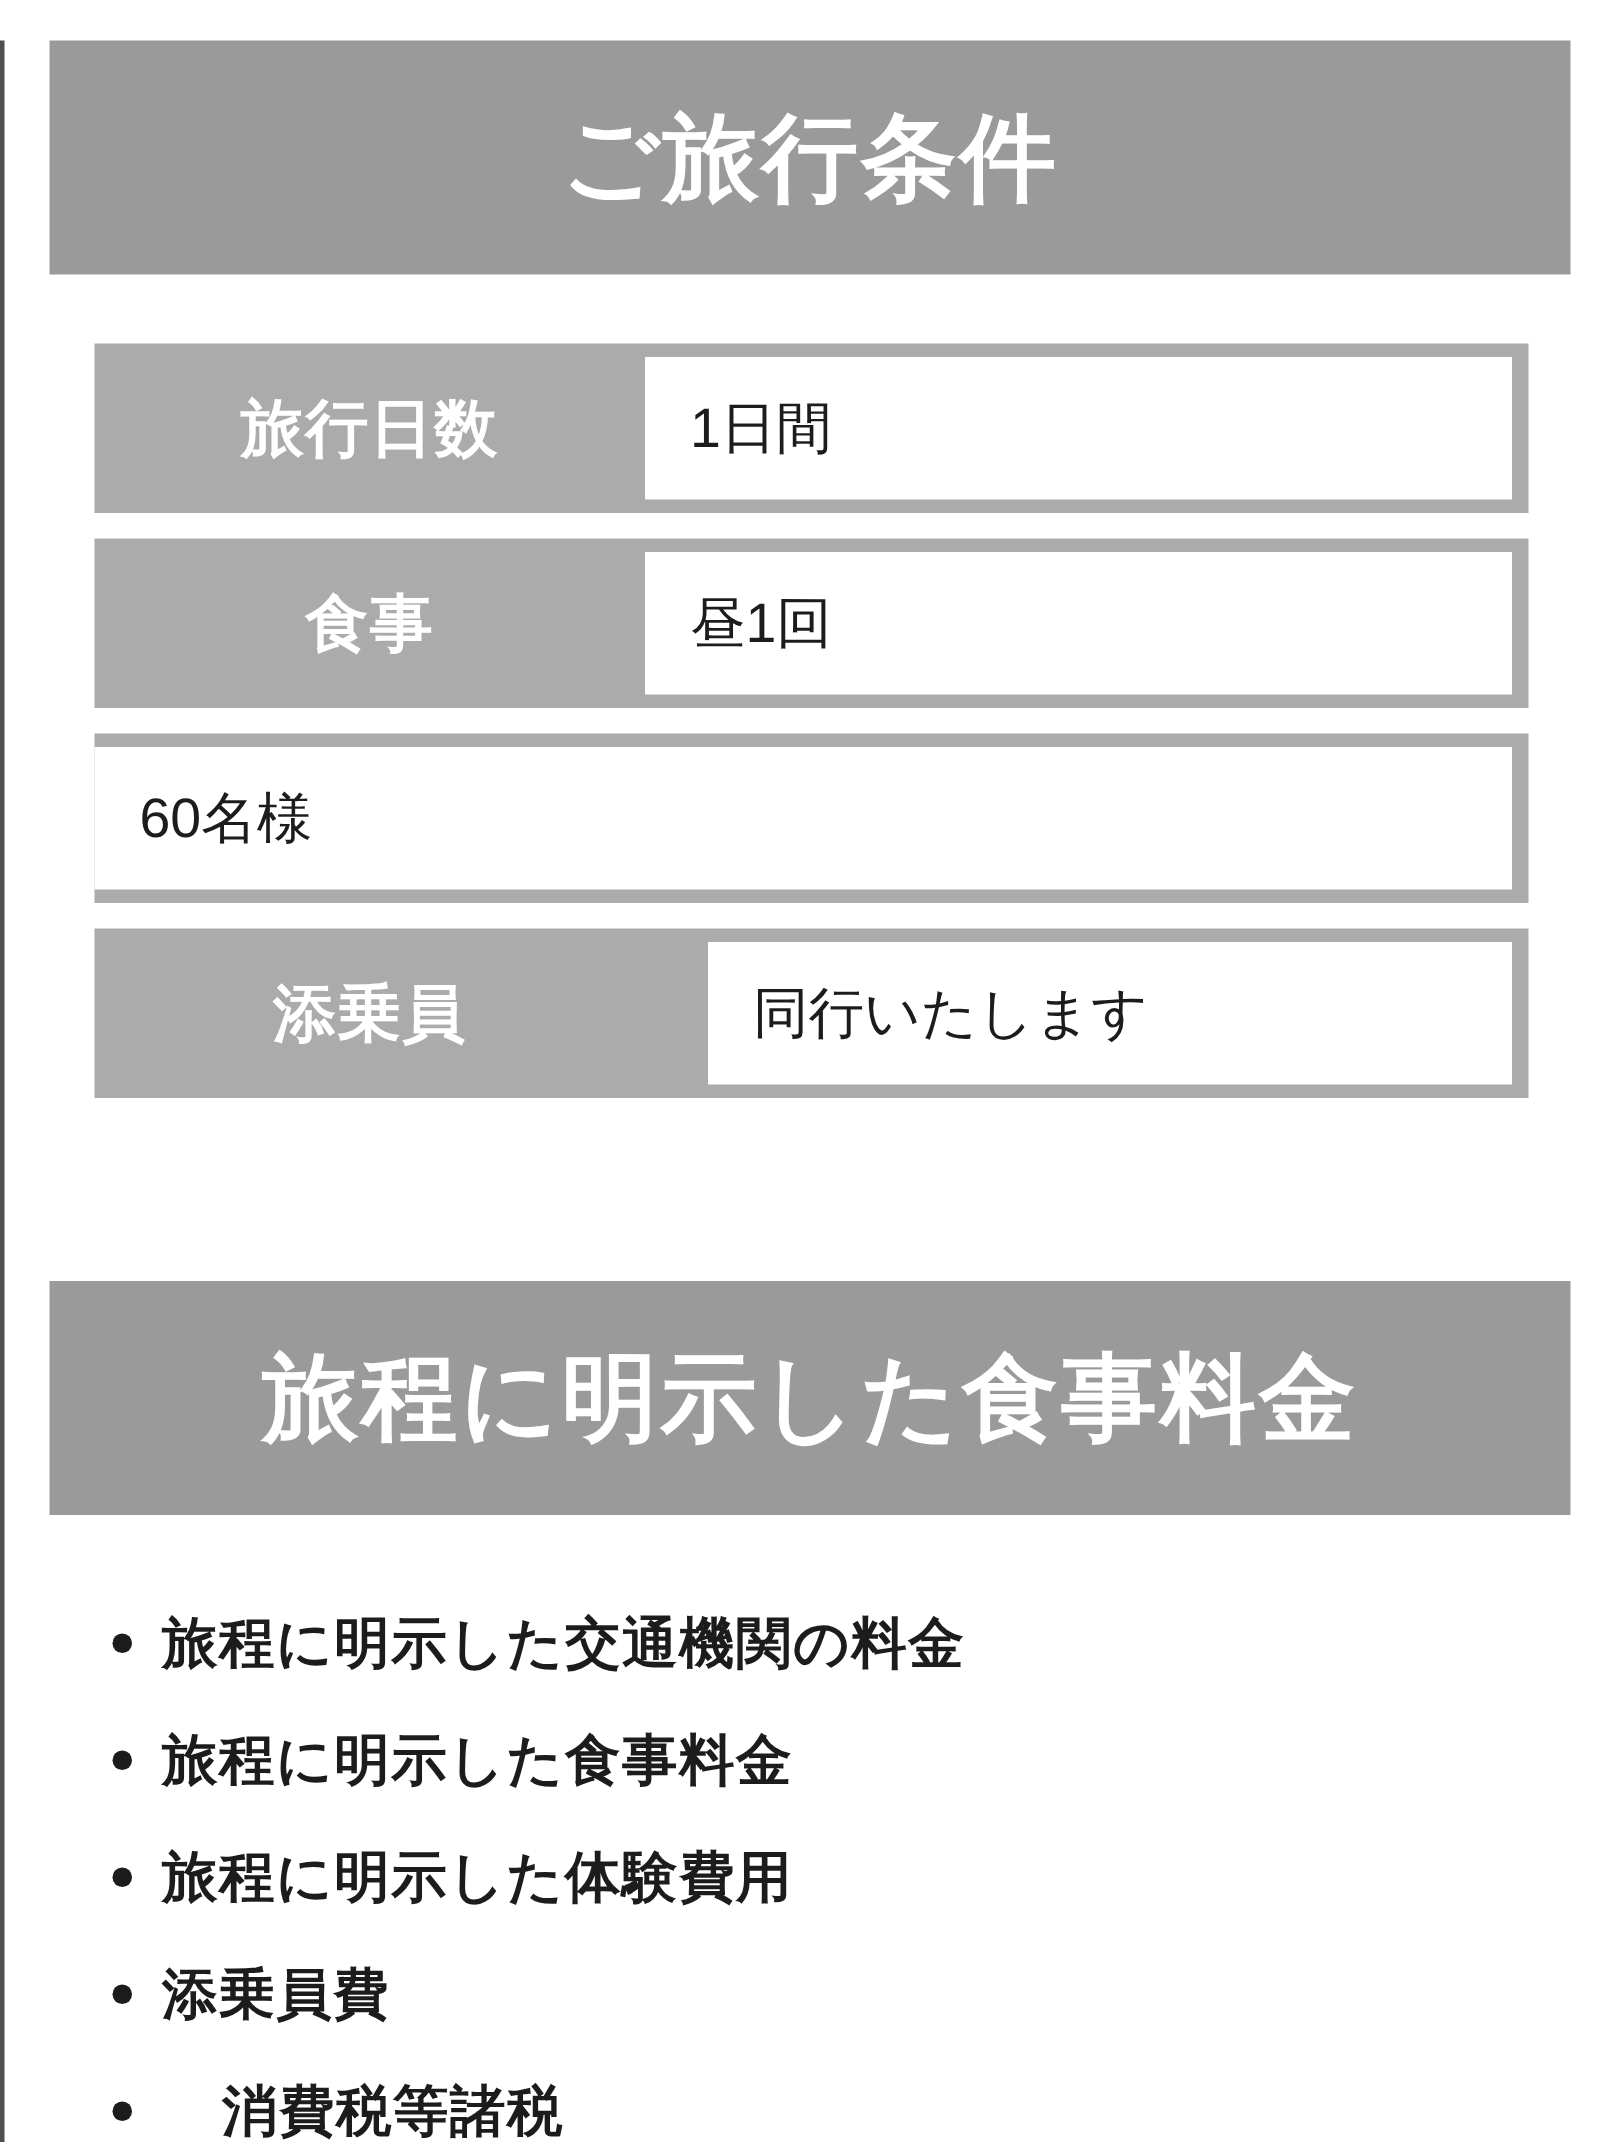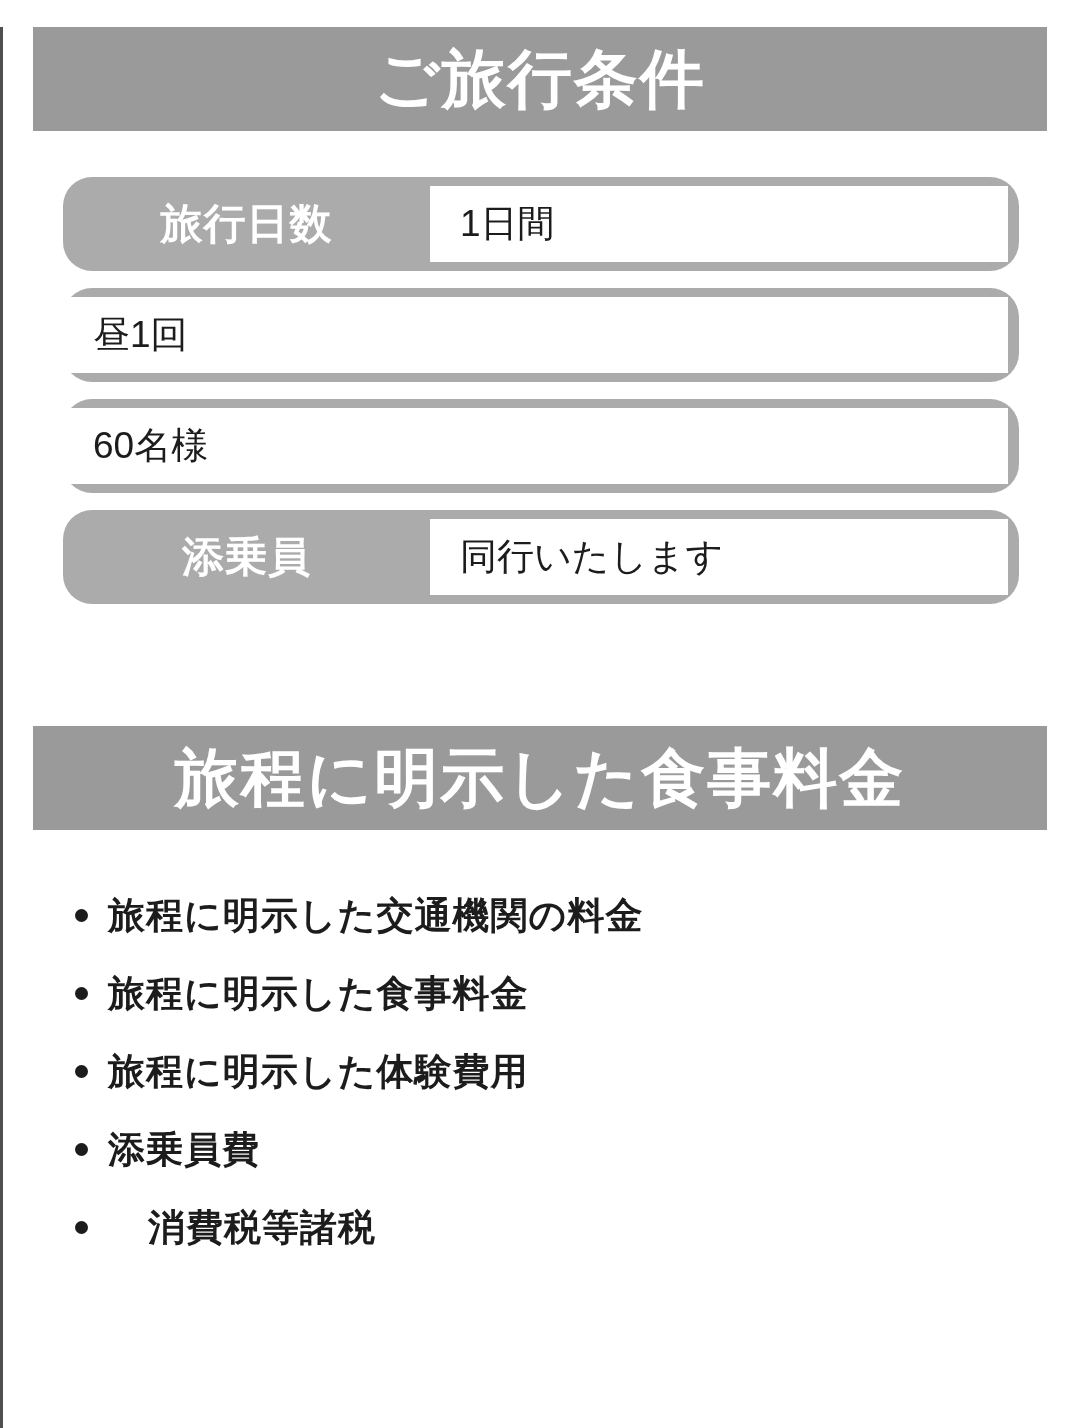--- a/index.html
+++ b/index.html
@@ -14,44 +14,43 @@
   .page {
     position: relative;
     width: 1080px;
     height: 1428px;
     background: var(--page-bg, #ffffff);
     border-left: 3px solid var(--edge-line, #4f4f4f);
   }
   .section-header {
     margin-left: 30px;
     margin-right: 33px;
-    height: 104px;
+    height: 156px;
     background: var(--header-bg, #9a9a9a);
     color: var(--header-text, #ffffff);
     font-size: 64px;
     font-weight: bold;
     display: flex;
     align-items: center;
     justify-content: center;
     letter-spacing: 2px;
   }
   .section-header.first { margin-top: 27px; }
   .section-header.second { margin-top: 122px; }
 
   .cond-table {
     margin: 46px 61px 0 60px;
   }
   .cond-row {
-    height: 94px;
+    height: 113px;
     background: var(--row-bg, #ababab);
     display: flex;
     margin-bottom: 17px;
-    border-radius: 29px;
   }
-  .cond-row:last-child { margin-bottom: 0; }
+  .cond-row:last-child { margin-bottom: 0; gap: 42px; }
   .cond-label {
     width: 367px;
     flex: none;
     display: flex;
     align-items: center;
     justify-content: center;
     color: var(--label-text, #ffffff);
     font-size: 42px;
     font-weight: bold;
     letter-spacing: 1px;
@@ -102,20 +101,21 @@
   </div>
 
   <div class="cond-table">
 
     <div class="cond-row">
       <div class="cond-label">旅行日数</div>
       <div class="cond-value">1日間</div>
     </div>
 
     <div class="cond-row">
+      <div class="cond-label">食事</div>
       <div class="cond-value">昼1回</div>
     </div>
 
     <div class="cond-row">
       <div class="cond-value">60名様</div>
     </div>
 
     <div class="cond-row">
       <div class="cond-label">添乗員</div>
       <div class="cond-value">同行いたします</div>

